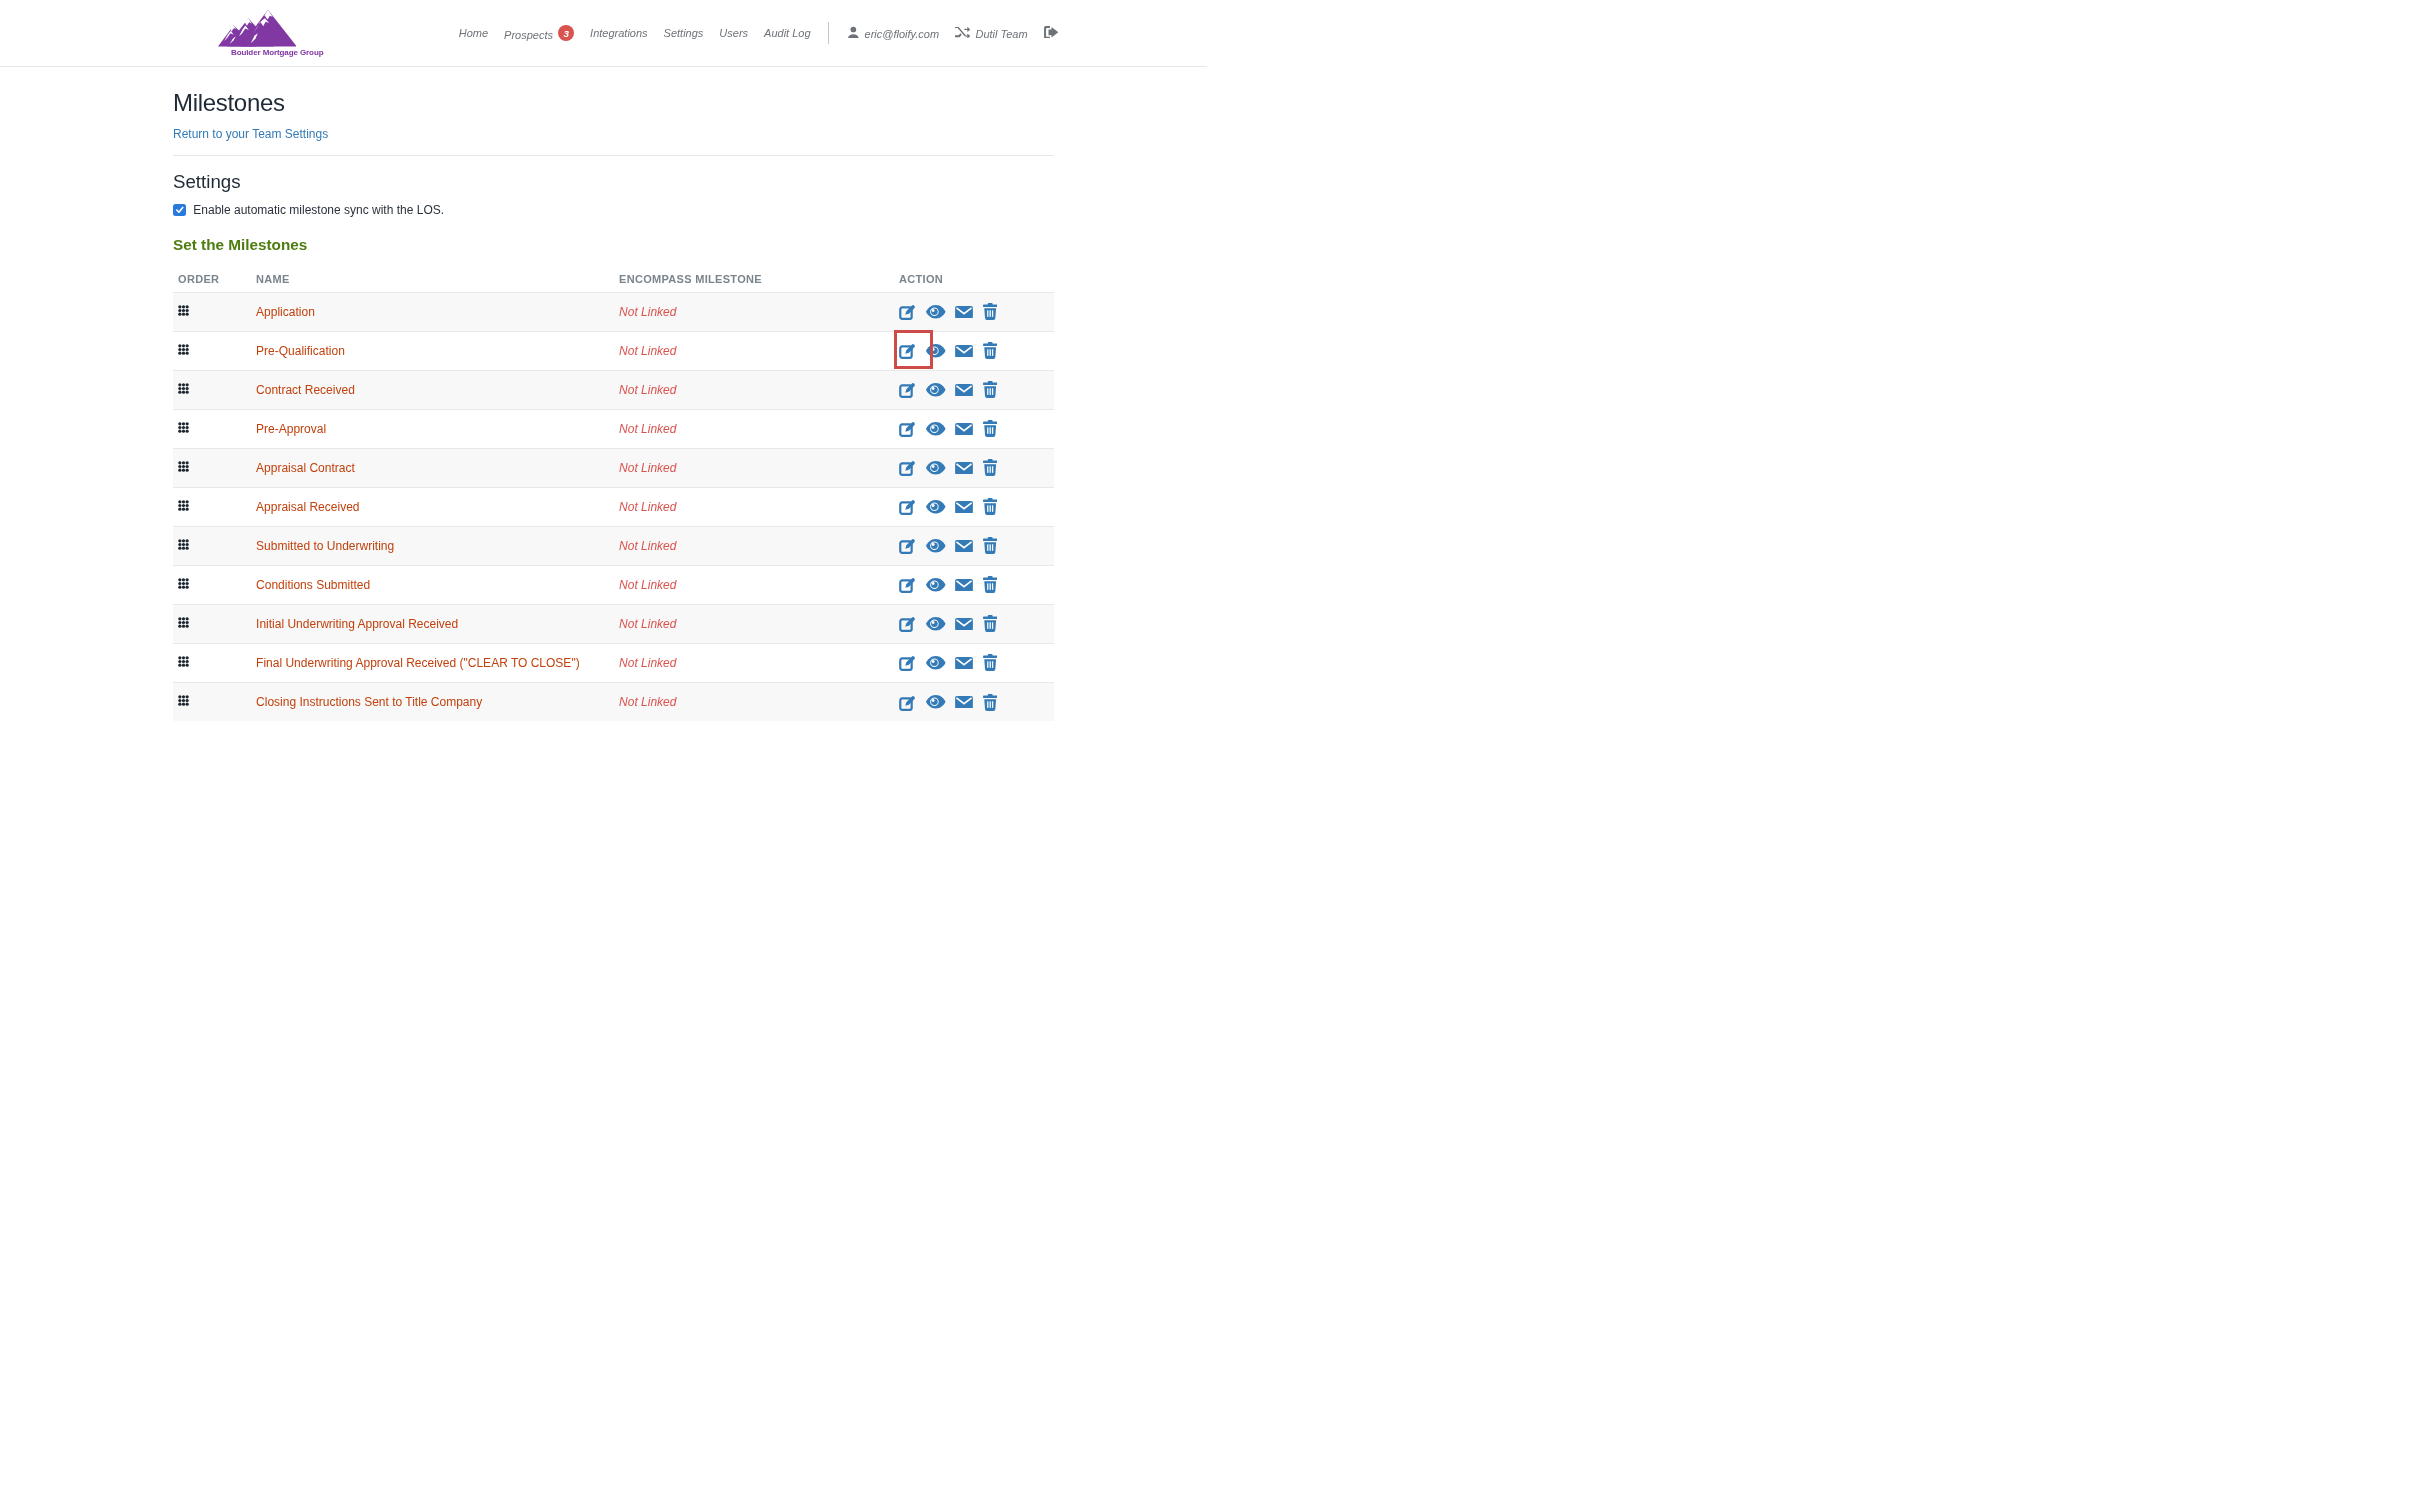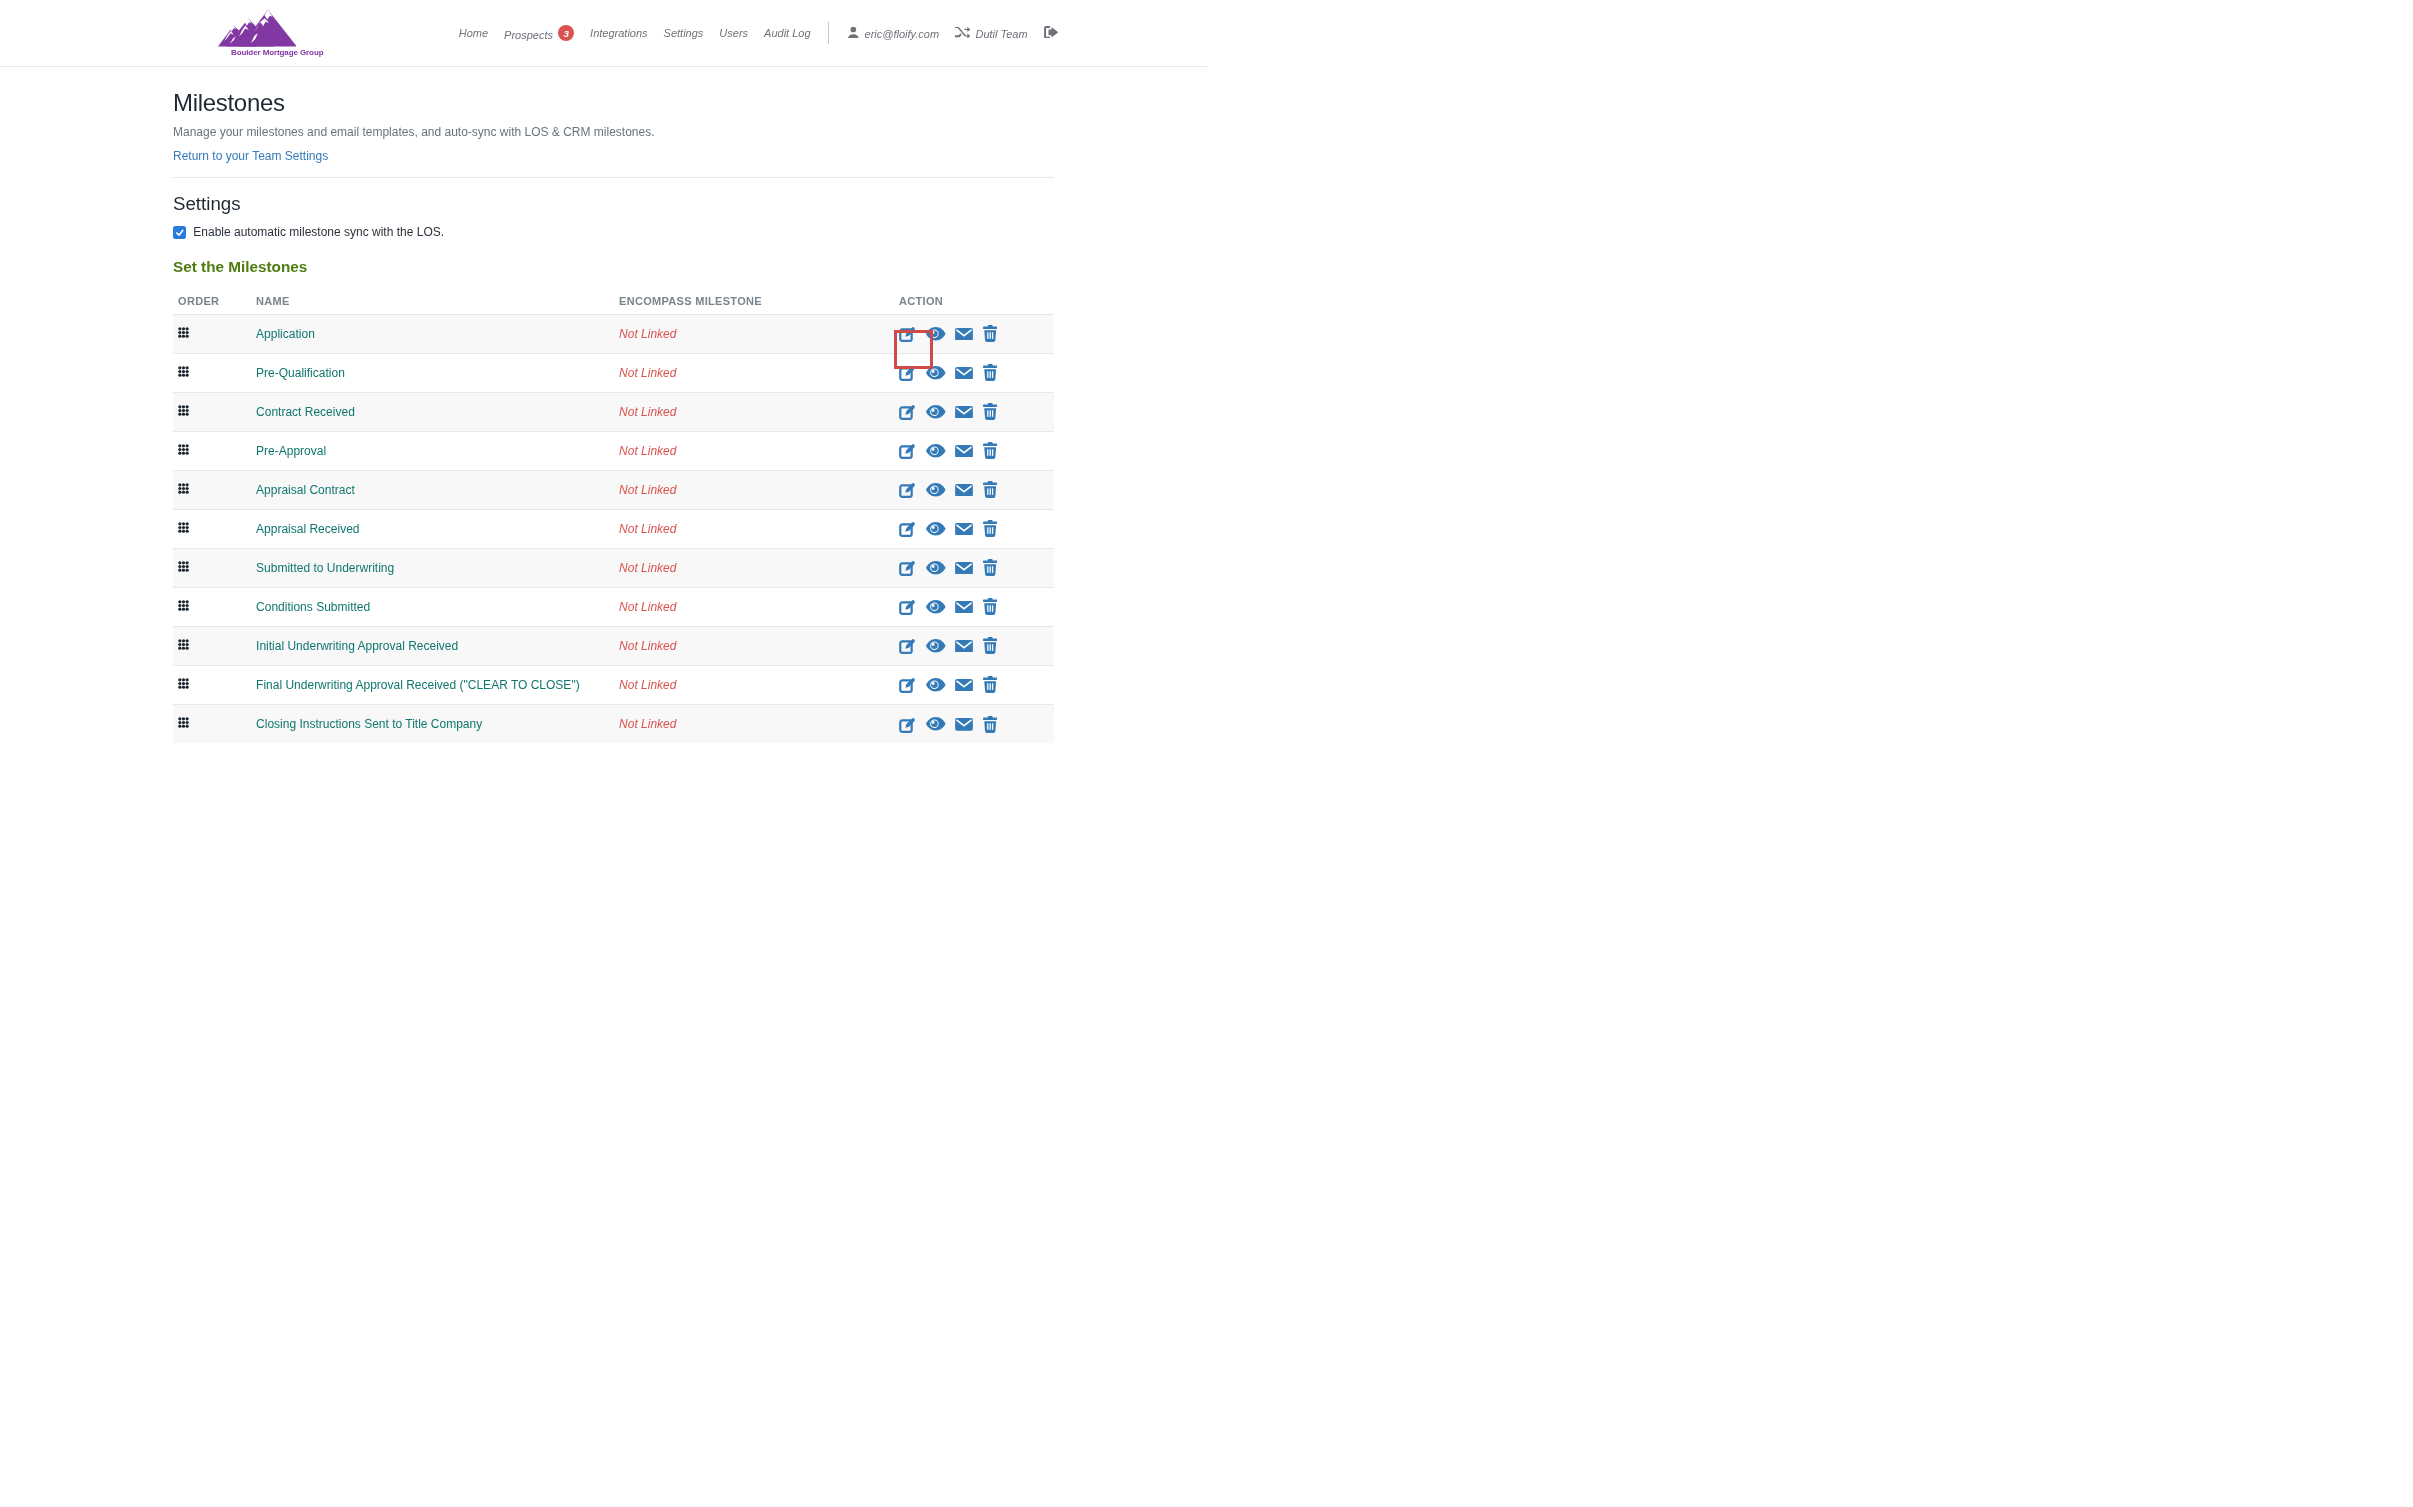--- a/index.html
+++ b/index.html
@@ -45,21 +45,21 @@
   table.milestones { margin-top:10.2px; width:881px; border-collapse:collapse; font-size:12px; }
   table.milestones th {
     text-align:left; font-size:11px; font-weight:bold; letter-spacing:0.3px;
     color:#7a848d; padding:6.8px 5.1px; white-space:nowrap;
   }
   table.milestones tbody tr { height:39px; border-top:0.8px solid #e8e8e8; }
   table.milestones tbody tr:nth-child(odd) { background:#f8f8f8; }
   table.milestones td { padding:0 5.1px; vertical-align:middle; }
   td.col-action { padding-left:10.2px; }
   .grip { display:inline-flex; cursor:grab; }
-  .milestone-name { color:#0f766e; }
+  .milestone-name { color:#c2410c; }
   .notlinked { color:#d9534f; font-style:italic; }
   .icon-btn { display:inline-flex; align-items:center; margin-right:6px; cursor:pointer; text-decoration:none; vertical-align:middle; }
   .icon-btn svg { display:block; }
 
   
   .annotation-box {
     position:absolute; left:894px; top:330px; width:39px; height:39px;
     border:3.4px solid #ce4b49; pointer-events:none; z-index:10;
   }
 </style>
@@ -136,21 +136,20 @@
           <path d="M7.4 13.6H3.1a.6.6 0 0 1-.6-.6V3a.6.6 0 0 1 .6-.6h4.3V0H2.3A2.3 2.3 0 0 0 0 2.3v11.4A2.3 2.3 0 0 0 2.3 16h5.1z"></path>
           <path d="M9.4 4.3V1.4L18 8l-8.6 6.6v-2.9H5.6V4.3z"></path>
         </svg>
       </span>
     </a>
   </nav>
 </header>
 
 <main>
   <h1>Milestones</h1>
-  <p class="subtitle">Manage your milestones and email templates, and auto-sync with LOS &amp; CRM milestones.</p>
   <a class="team-link">Return to your Team Settings</a>
 
   <hr class="separator">
 
   <h2>Settings</h2>
   <div class="checkbox-row">
     <span class="checkbox">
       <svg width="9.3" height="9.3" viewBox="0 0 14 14">
         <polyline points="2.6,7.6 5.9,10.8 11.6,3.6" fill="none" stroke="#ffffff" stroke-width="2.4" stroke-linecap="round" stroke-linejoin="round"></polyline>
       </svg>

